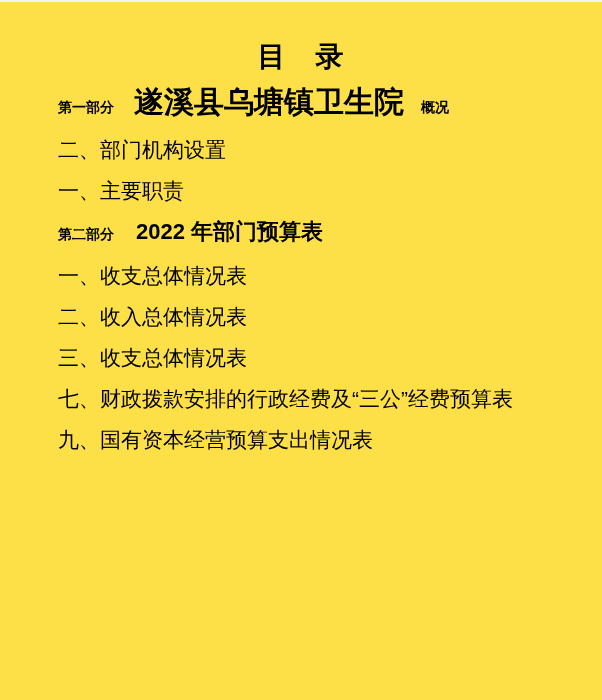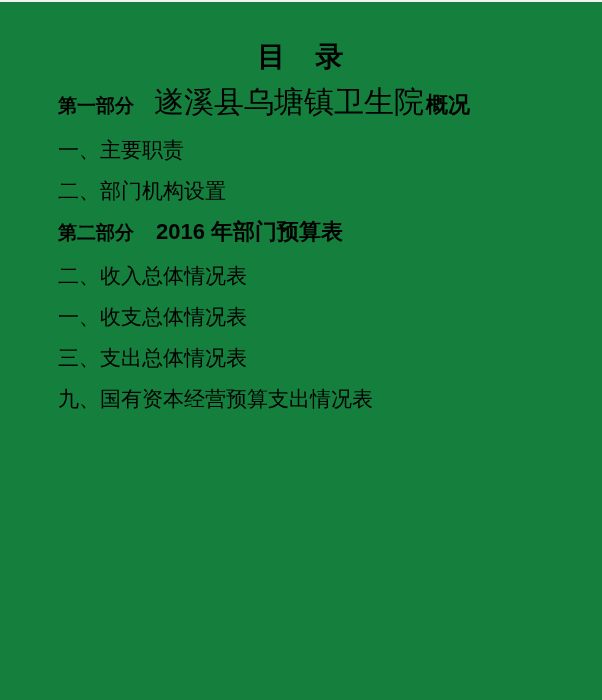--- a/index.html
+++ b/index.html
@@ -6,54 +6,54 @@
   html, body {
     width: 602px;
     height: 700px;
     background: #ffffff;
     overflow: hidden;
     font-family: "Liberation Sans", sans-serif;
   }
   .page {
     width: 602px;
     height: 700px;
-    background: #15803d;
+    background: #fde047;
     border-top: 2px solid #f2f2f2;
     padding: 38px 20px 0 20px;
     color: #000000;
   }
   .toc-title {
     text-align: center;
     font-size: 28px;
     font-weight: bold;
     line-height: 34px;
     letter-spacing: 1px;
     color: #000000;
   }
   .heading {
     line-height: 44px;
     margin-top: 6px;
     padding-left: 38px;
     white-space: nowrap;
   }
   .h-prefix {
-    font-size: 19px;
+    font-size: 14px;
     font-weight: bold;
     vertical-align: baseline;
   }
   .h-main {
     font-size: 30px;
-    font-weight: 400;
+    font-weight: 700;
     margin-left: 20px;
     vertical-align: baseline;
   }
   .h-suffix {
-    font-size: 22px;
+    font-size: 14px;
     font-weight: bold;
-    margin-left: 2px;
+    margin-left: 17px;
     vertical-align: baseline;
   }
   .section-2 .heading { line-height: 42px; margin-top: 0; }
   .section-2 .h-main {
     font-size: 22px;
     font-weight: bold;
     margin-left: 22px;
   }
   .item {
     font-size: 21px;
@@ -67,27 +67,28 @@
 <body>
 
 <div class="page">
 
   <h1 class="toc-title">目　录</h1>
 
   <div class="section section-1">
     <p class="heading">
       <span class="h-prefix">第一部分</span><span class="h-main">遂溪县乌塘镇卫生院</span><span class="h-suffix">概况</span>
     </p>
+    <p class="item">二、部门机构设置</p>
     <p class="item">一、主要职责</p>
-    <p class="item">二、部门机构设置</p>
   </div>
 
   <div class="section section-2">
     <p class="heading">
-      <span class="h-prefix">第二部分</span><span class="h-main">2016 年部门预算表</span>
+      <span class="h-prefix">第二部分</span><span class="h-main">2022 年部门预算表</span>
     </p>
+    <p class="item">一、收支总体情况表</p>
     <p class="item">二、收入总体情况表</p>
-    <p class="item">一、收支总体情况表</p>
-    <p class="item">三、支出总体情况表</p>
+    <p class="item">三、收支总体情况表</p>
+    <p class="item">七、财政拨款安排的行政经费及“三公”经费预算表</p>
     <p class="item">九、国有资本经营预算支出情况表</p>
   </div>
 
 </div>
 
 </body></html>

